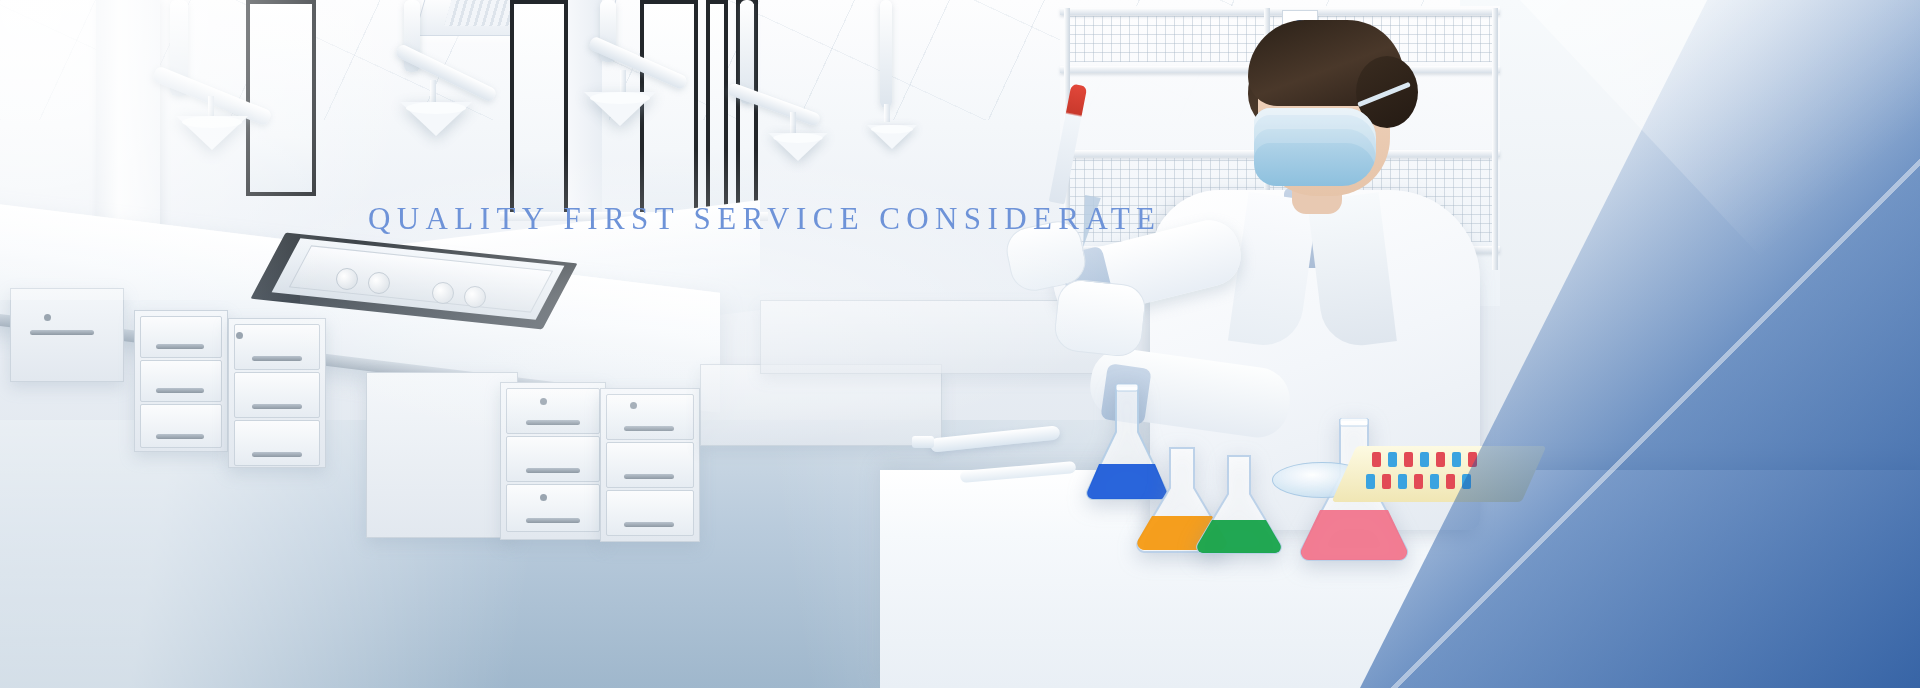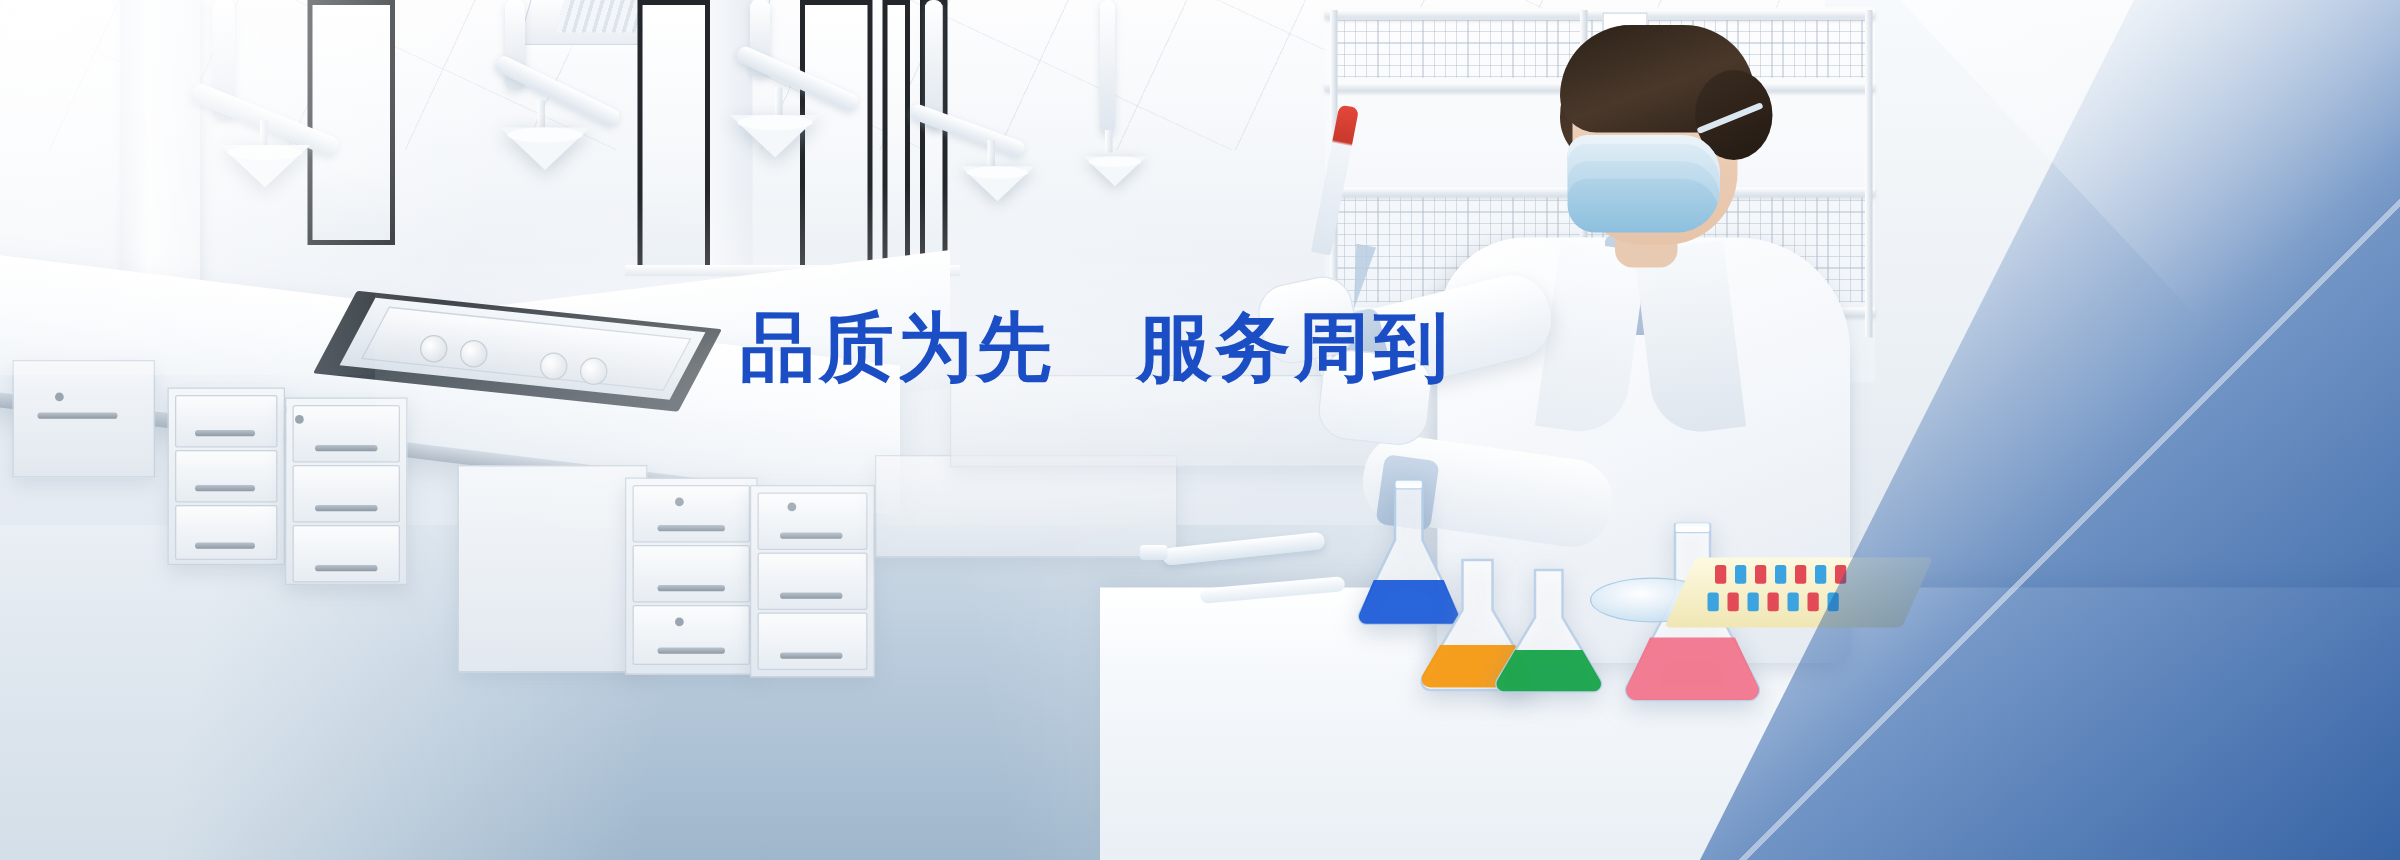--- a/index.html
+++ b/index.html
@@ -775,22 +775,18 @@
 
     <div class="blue-wedge"></div>
     <div class="wedge-line"></div>
     <div class="blue-wedge-2"></div>
 
     <div class="photo-veil"></div>
   </div>
 
   <div class="copy">
 
-
-    <div class="headline">
-      <span>品质为先</span>
-      <span class="gap"></span>
-      <span>服务周到</span>
-    </div>
+    <div class="eyebrow">QUALITY FIRST SERVICE CONSIDERATE</div>
+
 
 
   </div>
 </div>
 
 </body></html>

